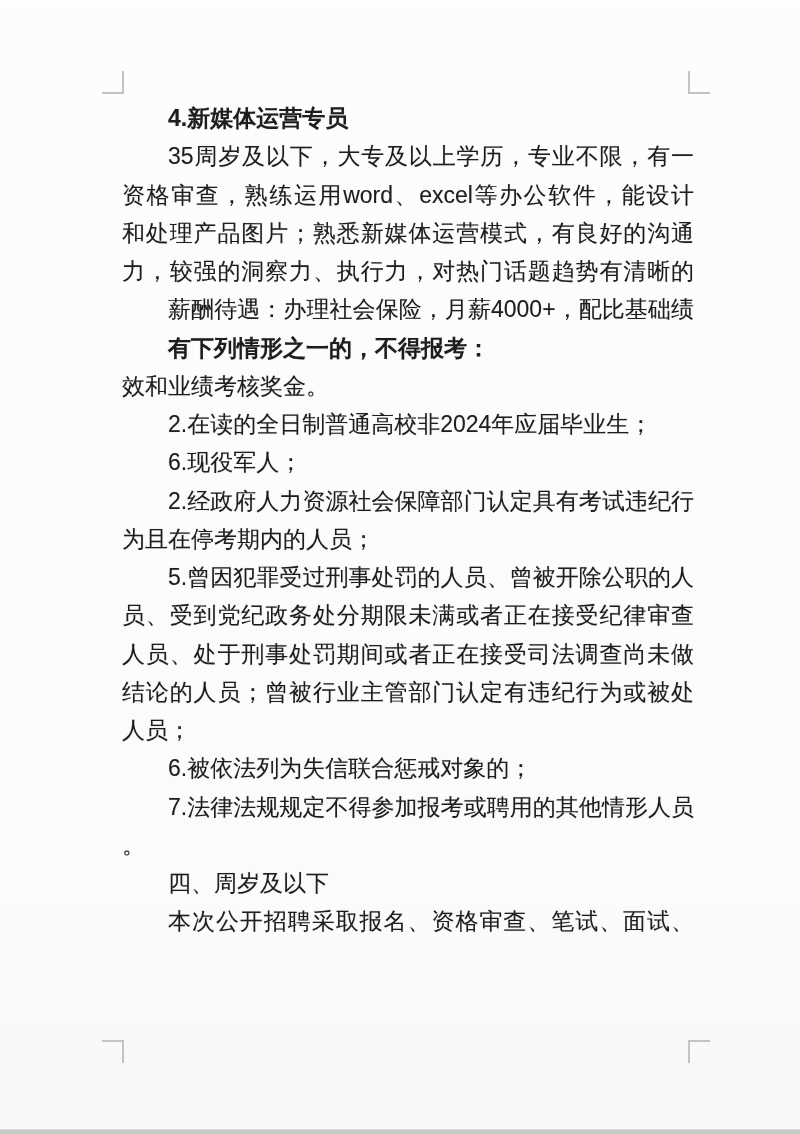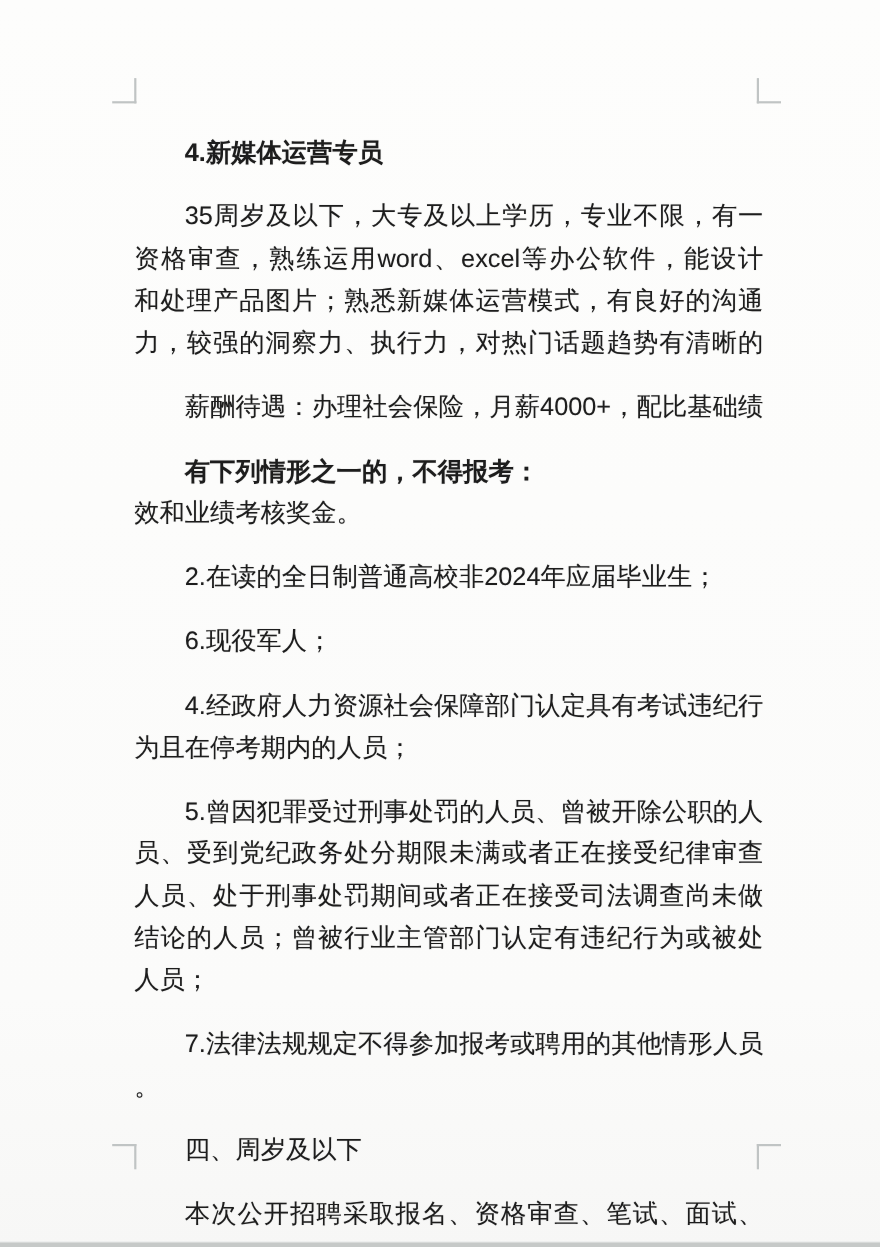--- a/index.html
+++ b/index.html
@@ -15,21 +15,21 @@
     position: absolute;
     left: 122px;
     top: 99px;
     width: 572px;
     color: #1d1d1d;
     font-size: 23px;
     line-height: 38.25px;
     text-shadow: 0 0 1px rgba(70,70,70,0.35);
   }
   .ln { height: 38.25px; overflow: hidden; }
-  .indent { text-indent: 46px; margin-top: 20px; }
+  .indent { text-indent: 46px; }
   .bold { font-weight: 700; }
   .j { text-align: justify; text-align-last: justify; }
   .mark { position: absolute; width: 20px; height: 21px; }
   .mark-tl { left: 102px; top: 71px;  border-right: 2px solid #c0c4c4; border-bottom: 2px solid #c0c4c4; }
   .mark-tr { left: 688px; top: 71px;  border-left: 2px solid #c0c4c4;  border-bottom: 2px solid #c0c4c4; }
   .mark-bl { left: 102px; top: 1040px; border-right: 2px solid #c0c4c4; border-top: 2px solid #c0c4c4; }
   .mark-br { left: 688px; top: 1040px; border-left: 2px solid #c0c4c4;  border-top: 2px solid #c0c4c4; }
   .bottom-bar {
     position: absolute;
     left: 0; bottom: 0;
@@ -52,27 +52,28 @@
     <div class="ln indent bold">4.新媒体运营专员</div>
     <div class="ln indent j">35周岁及以下，大专及以上学历，专业不限，有一定</div>
     <div class="ln j">资格审查，熟练运用word、excel等办公软件，能设计</div>
     <div class="ln j">和处理产品图片；熟悉新媒体运营模式，有良好的沟通能</div>
     <div class="ln j">力，较强的洞察力、执行力，对热门话题趋势有清晰的辨</div>
     <div class="ln indent j">薪酬待遇：办理社会保险，月薪4000+，配比基础绩</div>
     <div class="ln indent bold">有下列情形之一的，不得报考：</div>
     <div class="ln">效和业绩考核奖金。</div>
     <div class="ln indent">2.在读的全日制普通高校非2024年应届毕业生；</div>
     <div class="ln indent">6.现役军人；</div>
-    <div class="ln indent j">4.经政府人力资源社会保障部门认定具有考试违纪行</div>
+    <div class="ln indent j">2.经政府人力资源社会保障部门认定具有考试违纪行</div>
     <div class="ln">为且在停考期内的人员；</div>
     <div class="ln indent j">5.曾因犯罪受过刑事处罚的人员、曾被开除公职的人</div>
     <div class="ln j">员、受到党纪政务处分期限未满或者正在接受纪律审查的</div>
     <div class="ln j">人员、处于刑事处罚期间或者正在接受司法调查尚未做出</div>
     <div class="ln j">结论的人员；曾被行业主管部门认定有违纪行为或被处罚</div>
     <div class="ln">人员；</div>
+    <div class="ln indent">6.被依法列为失信联合惩戒对象的；</div>
     <div class="ln indent j">7.法律法规规定不得参加报考或聘用的其他情形人员</div>
     <div class="ln">。</div>
     <div class="ln indent">四、周岁及以下</div>
     <div class="ln indent j">本次公开招聘采取报名、资格审查、笔试、面试、考</div>
   </div>
 
   <div class="bottom-bar"></div>
 
 </div>
 

